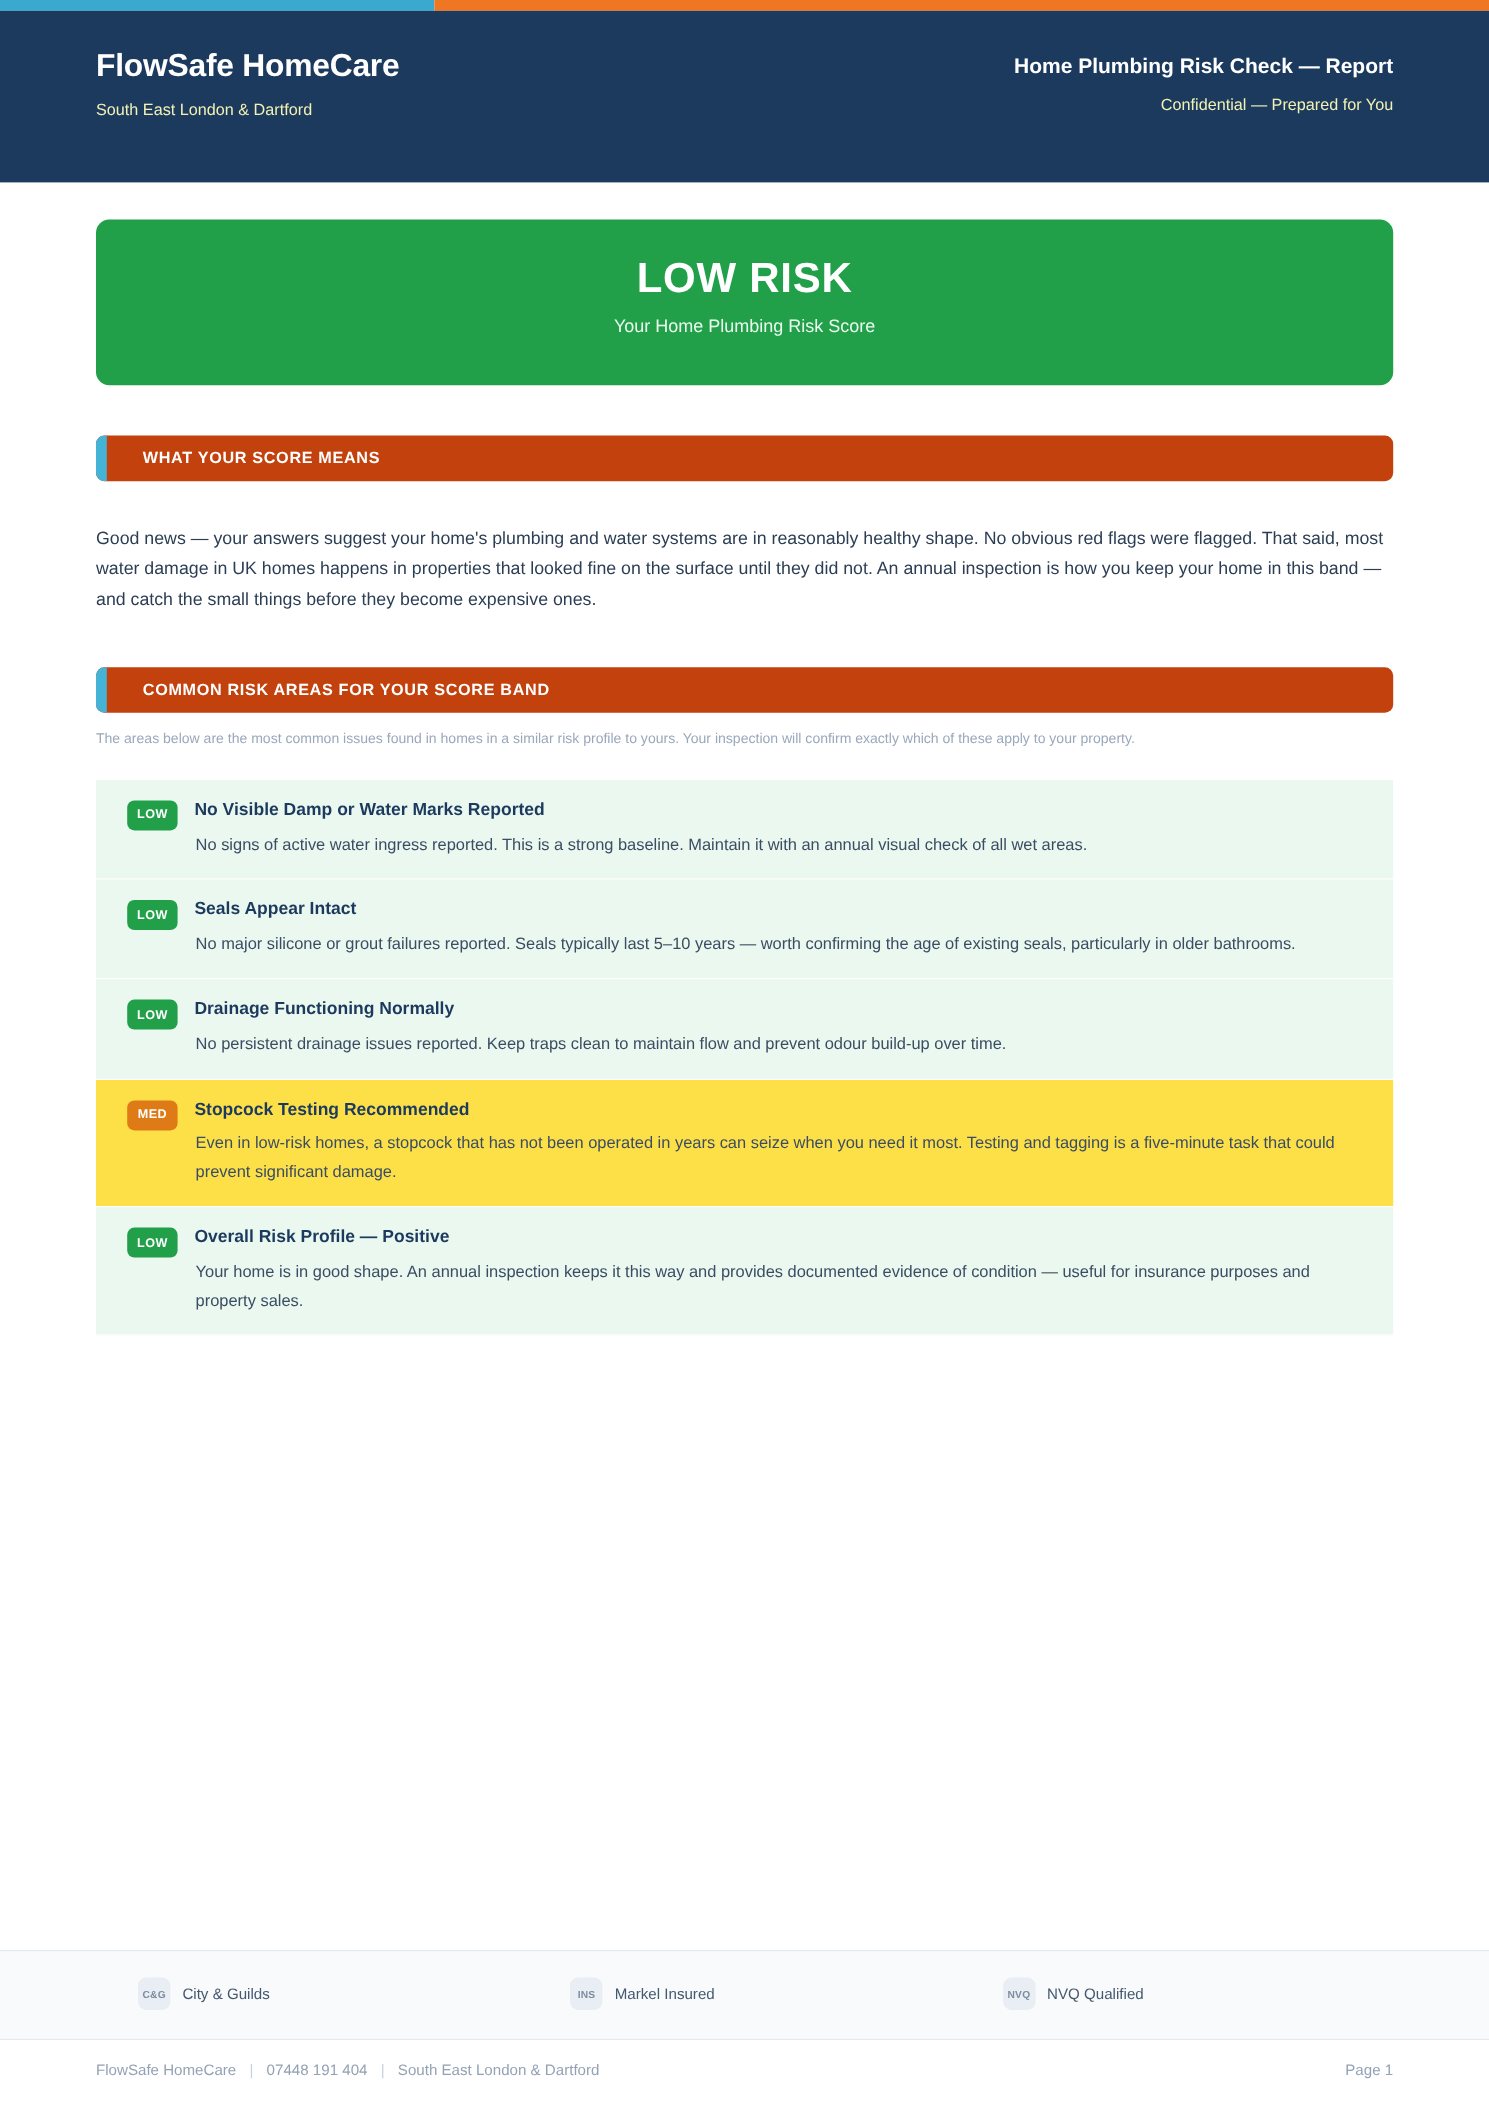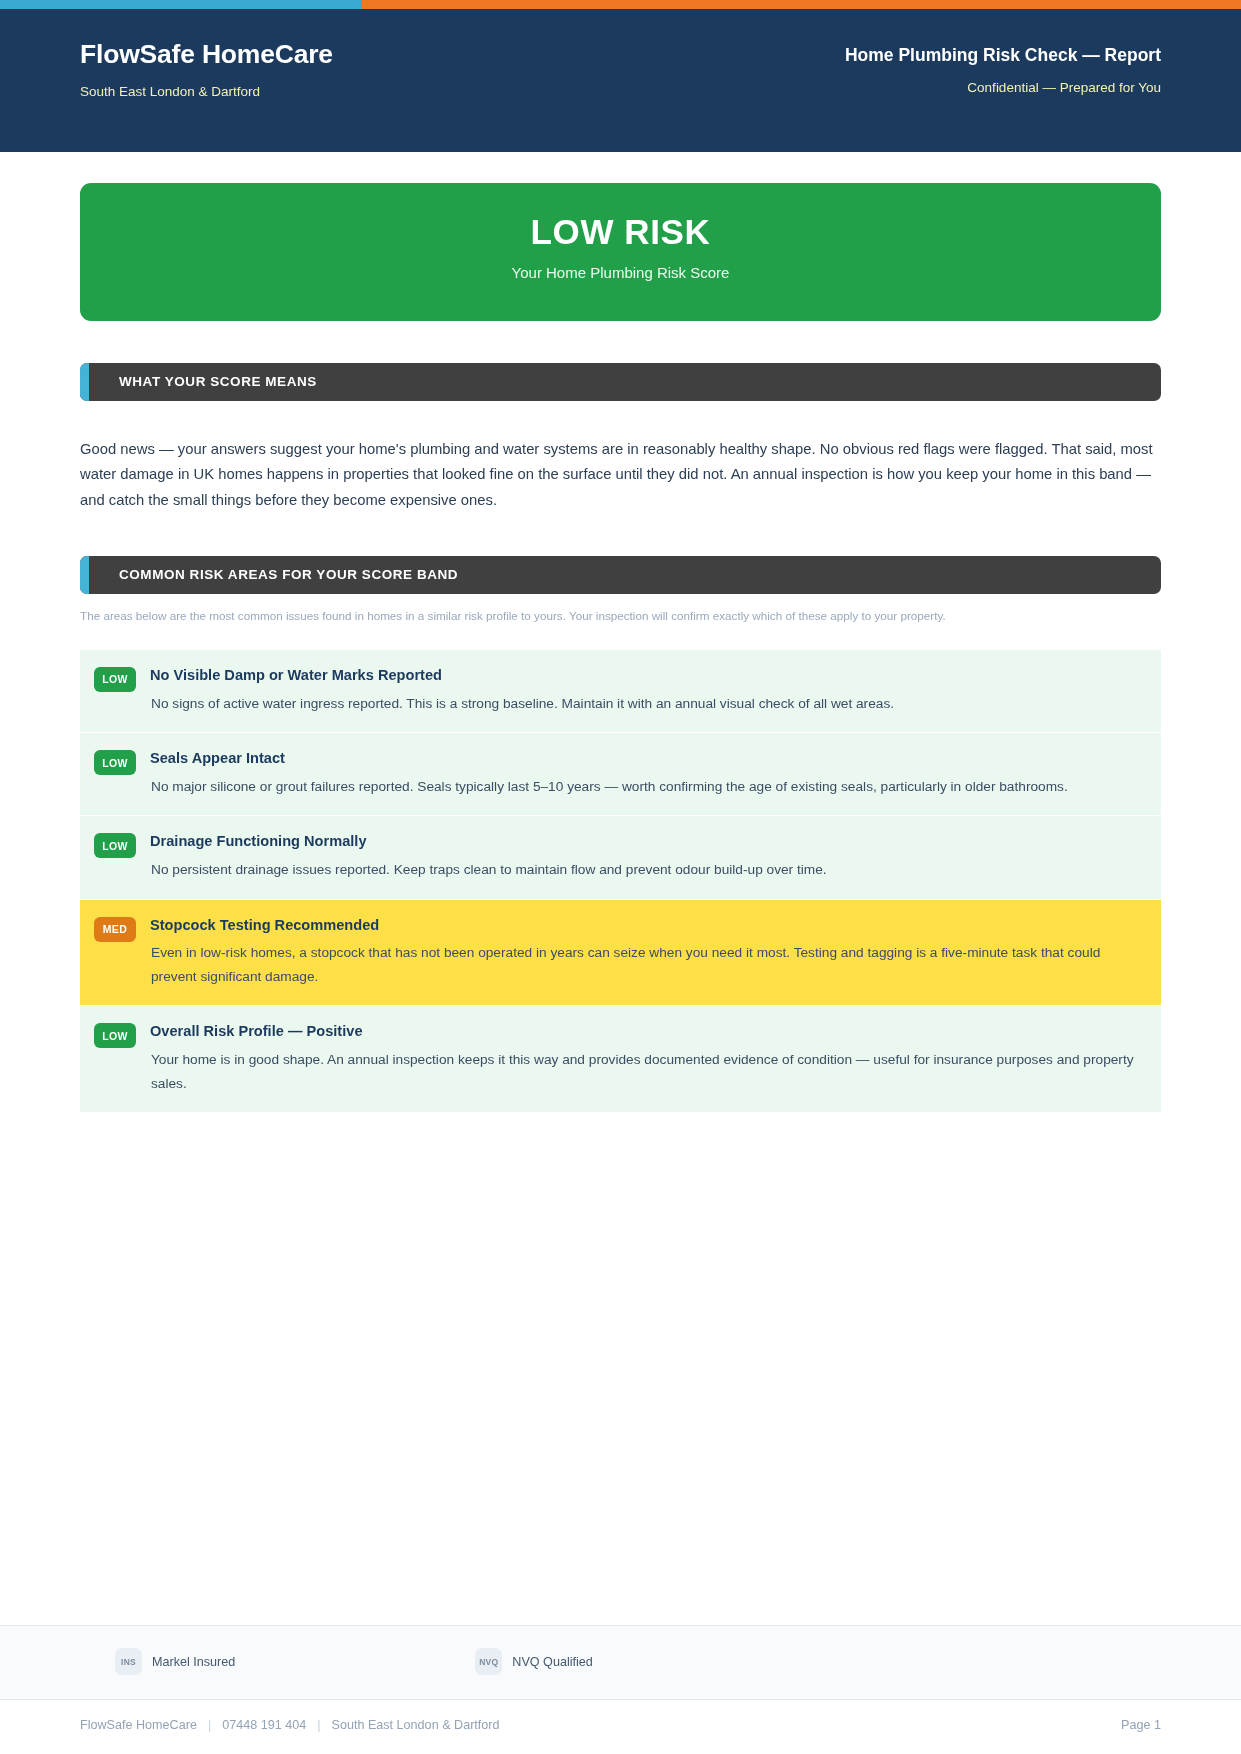--- a/index.html
+++ b/index.html
@@ -102,21 +102,21 @@
   .score-banner .band-caption {
     font-size: 15px;
     color: #eafbf0;
     margin-top: 12px;
   }
 
   
   .section-header {
     display: flex;
     align-items: stretch;
-    background: #404040;
+    background: #c2410c;
     border-radius: 7px;
     overflow: hidden;
     height: 38px;
     margin-top: 42px;
   }
   .section-header .bar {
     width: 9px;
     background: #45b3d6;
     flex: none;
   }
@@ -144,21 +144,21 @@
     line-height: 1.72;
     color: #9aa8bb;
   }
 
   
   .risk-list { margin-top: 24px; }
 
   .risk-item {
     display: flex;
     align-items: flex-start;
-    padding: 16px 14px 17px;
+    padding: 16px 26px 17px;
     border-bottom: 1px solid #ffffff;
   }
   .risk-item.low  { background: #eaf8ef; }
   .risk-item.med  { background: #fde047; }
 
   .risk-chip {
     flex: none;
     width: 42px;
     height: 25px;
     border-radius: 6px;
@@ -325,20 +325,24 @@
         </div>
       </div>
 
     </div>
   </div>
 
   <div class="footer-zone">
 
     <div class="cred-strip">
       <div class="cred">
+        <div class="cred-icon">C&amp;G</div>
+        <div class="cred-label">City &amp; Guilds</div>
+      </div>
+      <div class="cred">
         <div class="cred-icon">INS</div>
         <div class="cred-label">Markel Insured</div>
       </div>
       <div class="cred">
         <div class="cred-icon">NVQ</div>
         <div class="cred-label">NVQ Qualified</div>
       </div>
     </div>
 
     <div class="footline">

